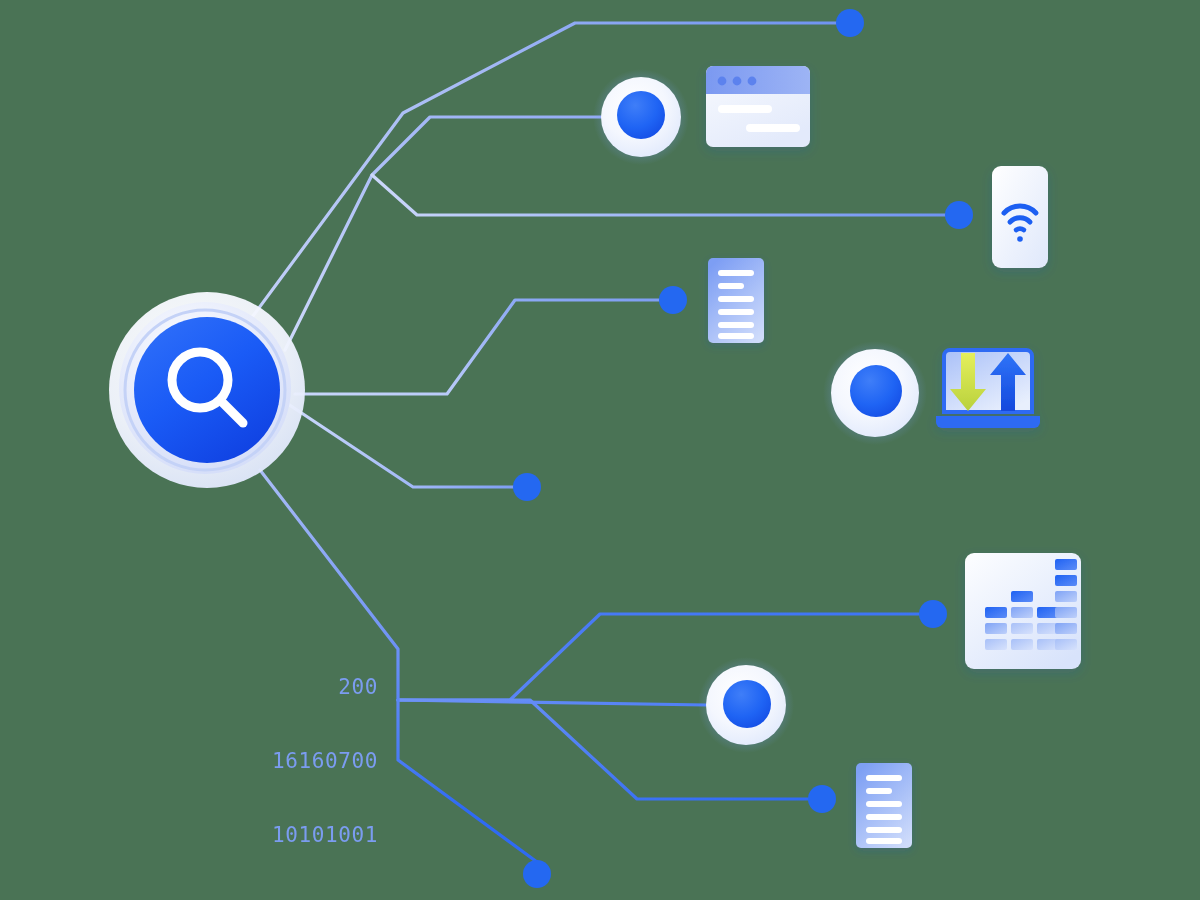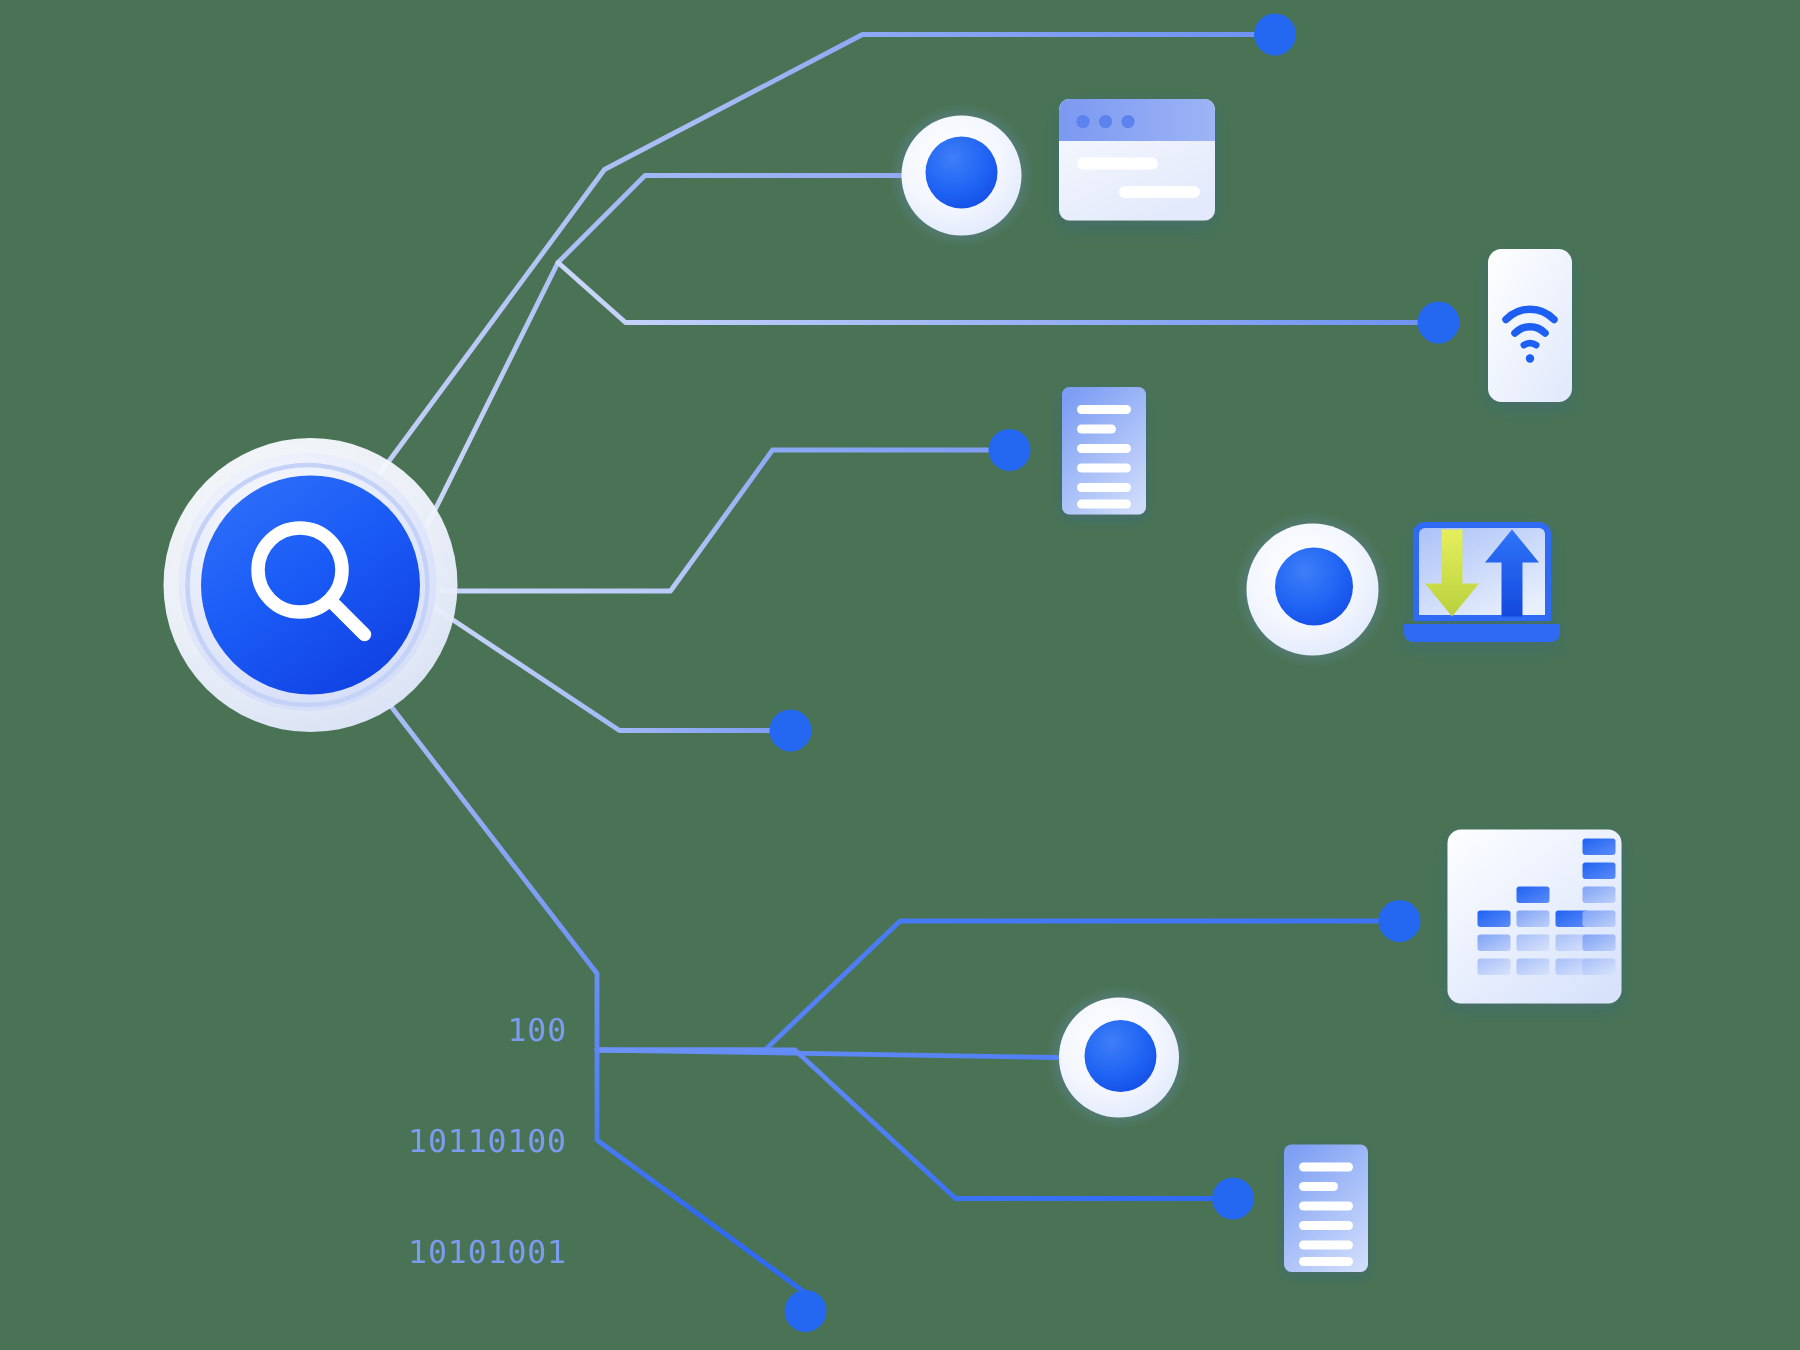--- a/index.html
+++ b/index.html
@@ -102,22 +102,22 @@
       <path stroke="url(#gradTransfer)" d="M 831 393 L 295 393"></path>
       <path stroke="url(#gradMidLeft)" d="M 514 487 L 413 487 L 288 404"></path>
       <path stroke="url(#gradChart)" d="M 920 614 L 600 614 L 510 700 L 398 700"></path>
       <path stroke="url(#gradReport)" d="M 706 705 L 398 700"></path>
       <path stroke="url(#gradDocBottom)" d="M 809 799 L 637 799 L 530 700 L 398 700"></path>
       <path stroke="url(#gradSpine)" d="M 260 470 L 398 649 L 398 760 L 537 862"></path>
     </g>
   </svg>
 
   <div class="binary-text" style="color: rgb(123, 156, 240);">
-    <span class="binary-line">100</span>
-    <span class="binary-line">10110100</span>
+    <span class="binary-line">200</span>
+    <span class="binary-line">16160700</span>
     <span class="binary-line">10101001</span>
     <span class="binary-line">10101001</span>
     
     
     
   </div>
 
   <svg class="layer" viewBox="0 0 1200 900">
     <defs>
 

